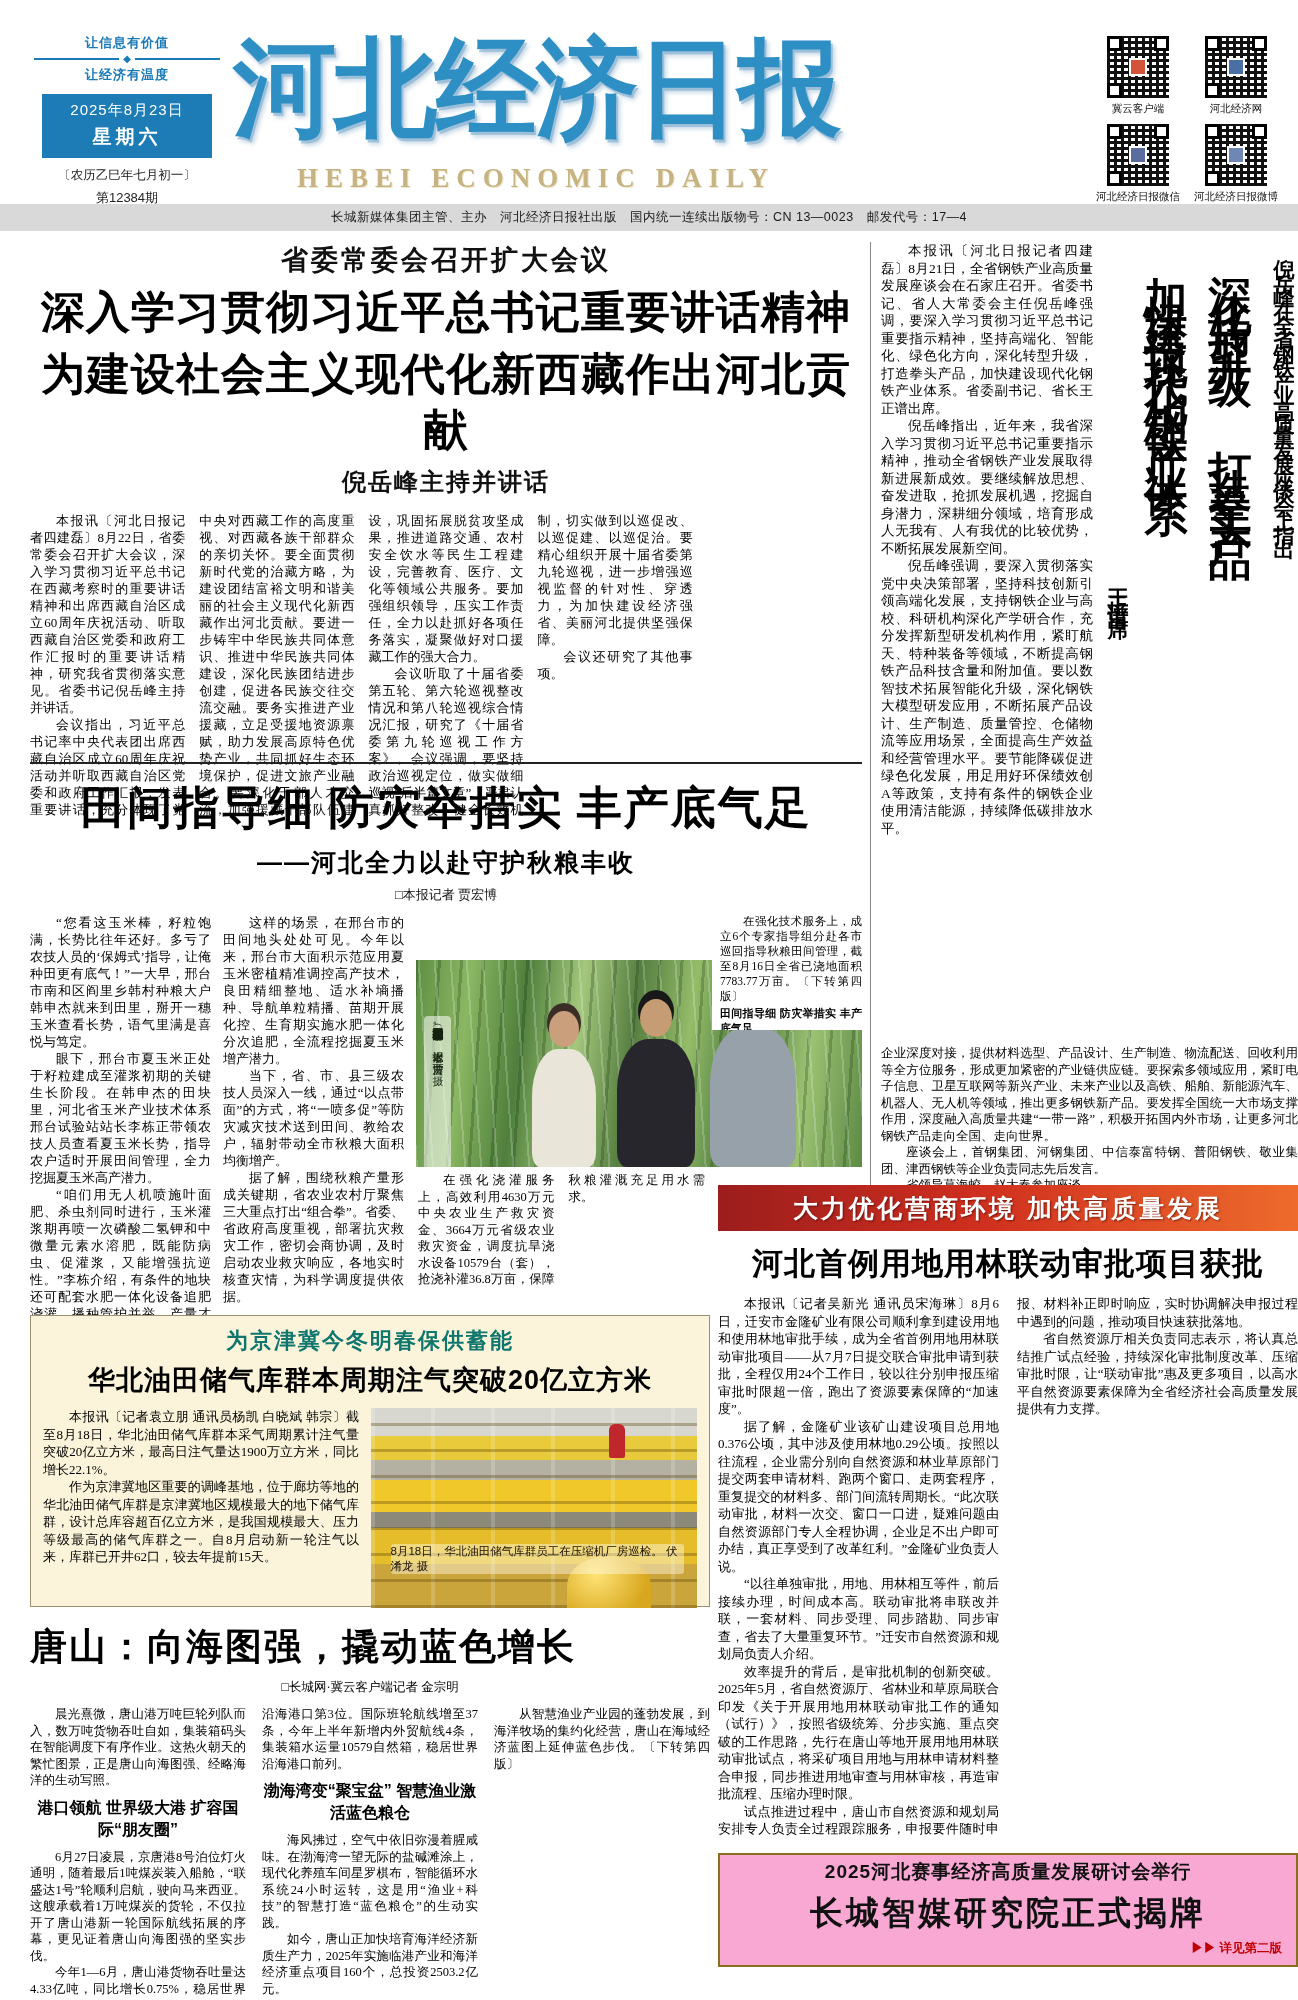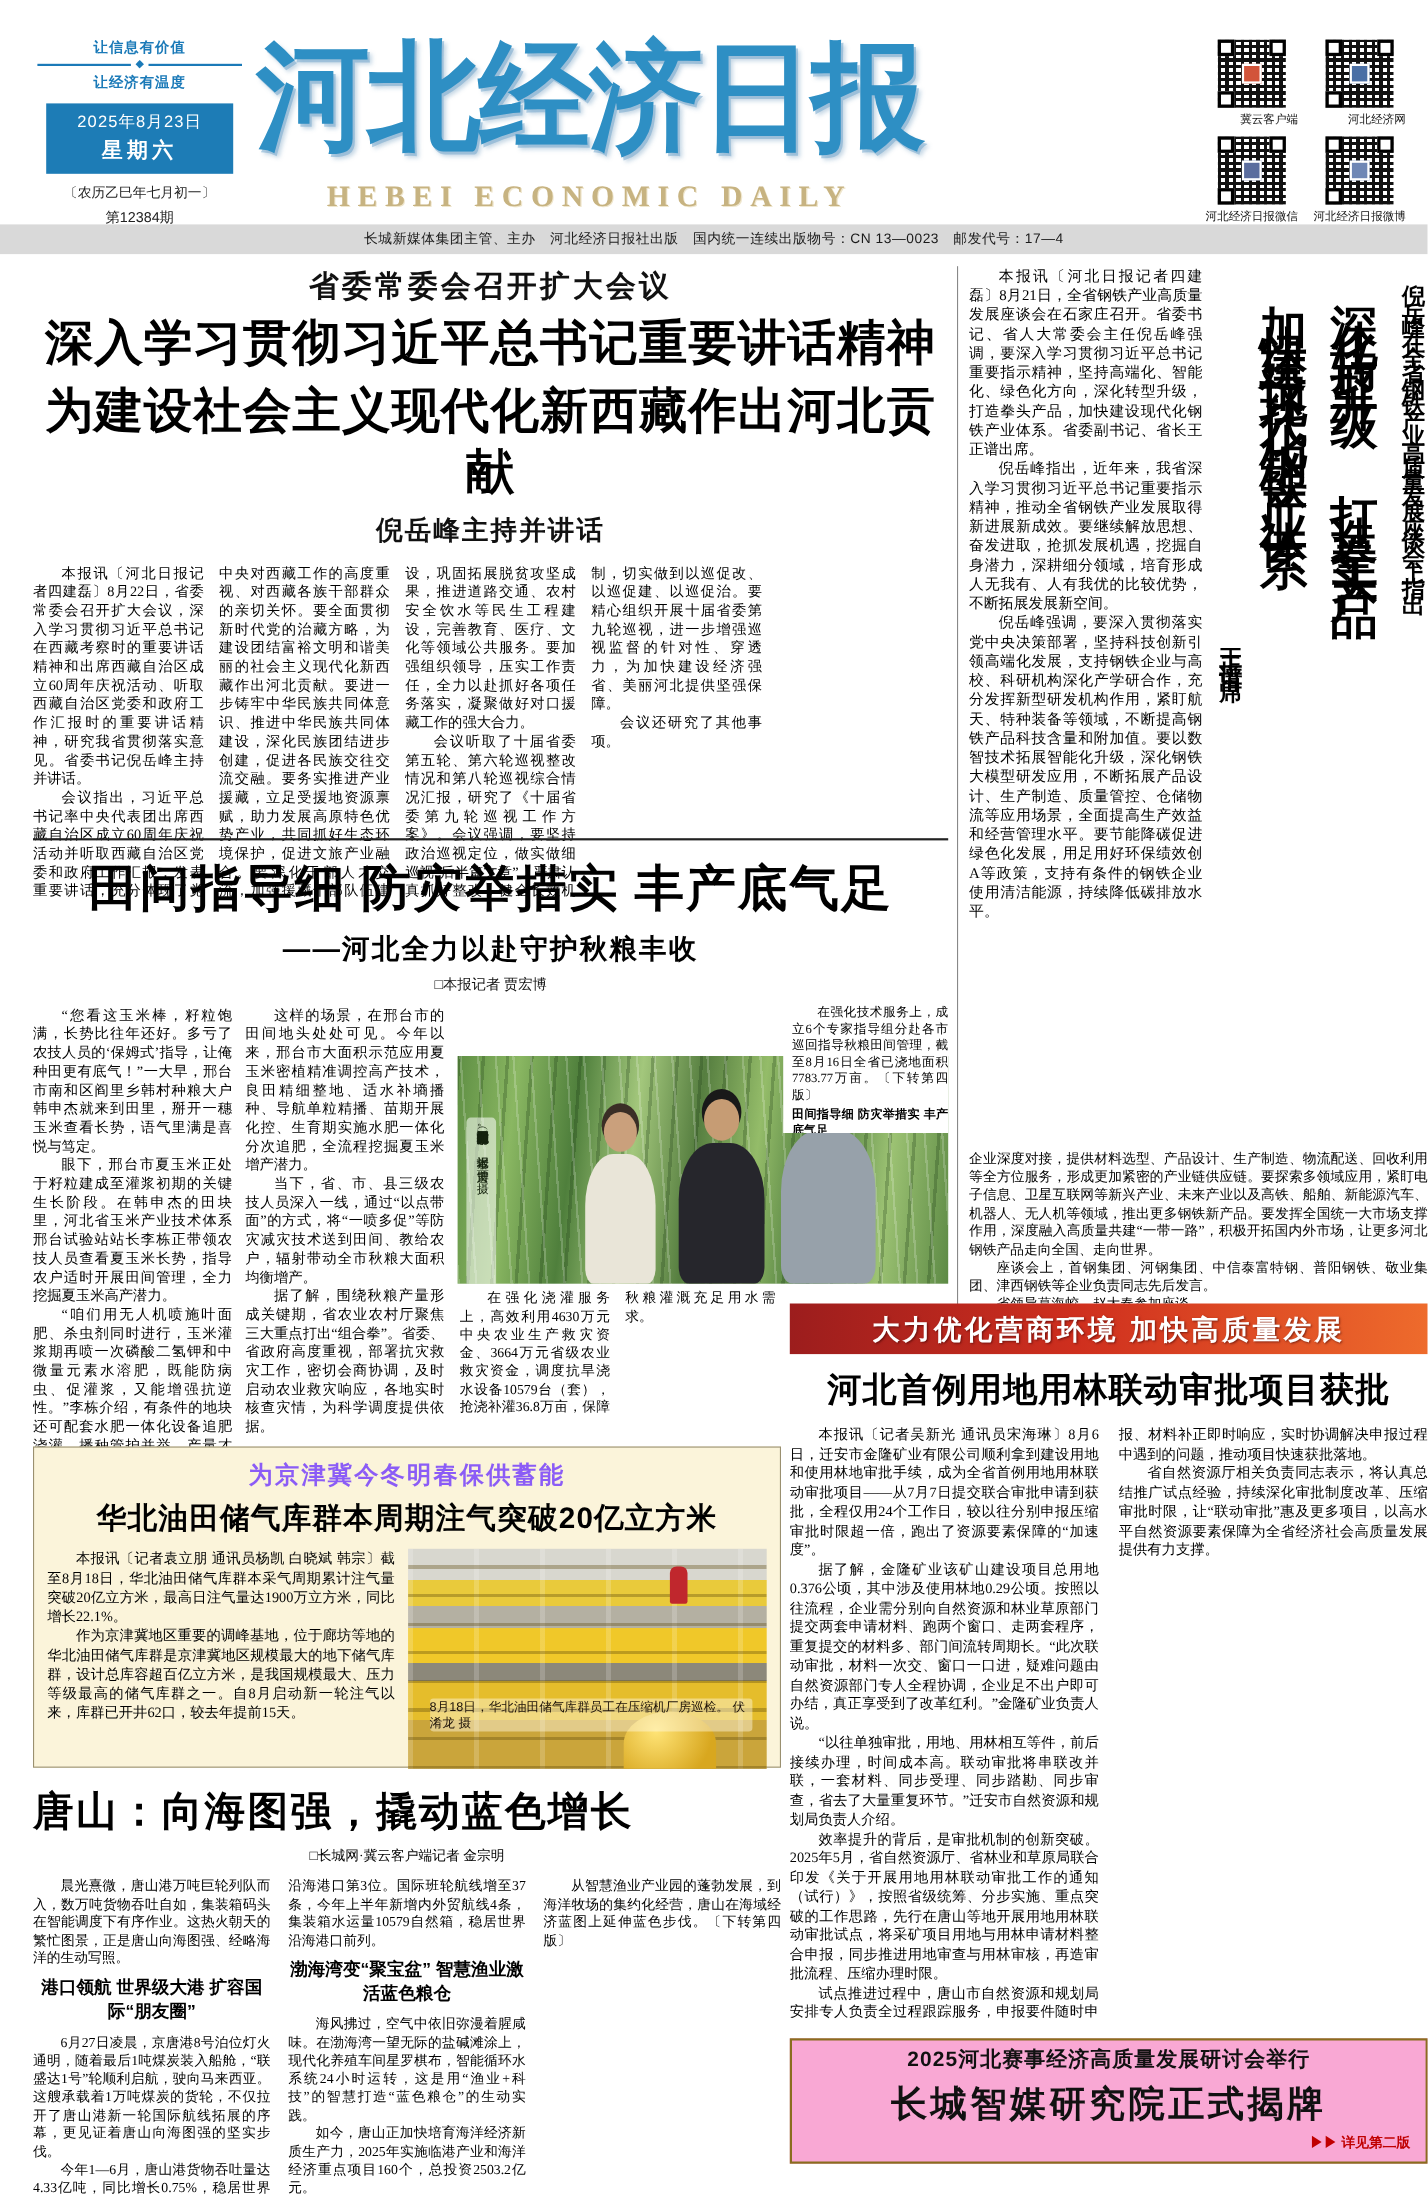--- a/index.html
+++ b/index.html
@@ -32,21 +32,21 @@
     grid-template-columns:1fr 1fr; gap:8px 14px; }
   .qr-cell { text-align:center; }
   .qr { position:relative; width:62px; height:62px; margin:0 auto; background:
       repeating-linear-gradient(0deg,#111 0 3px,transparent 3px 6px),
       repeating-linear-gradient(90deg,#111 0 3px,#fff 3px 7px); outline:2px solid #fff; }
   .qr i { position:absolute; width:15px; height:15px; background:#fff; border:3px solid #000; }
   .qr i.tl{ top:0; left:0; } .qr i.tr{ top:0; right:0; } .qr i.bl{ bottom:0; left:0; }
   .qr .logo { position:absolute; top:22px; left:22px; width:18px; height:18px; border:2px solid #fff; }
   .qr-cell:nth-child(1) .logo{ background:#d2543a; } .qr-cell:nth-child(2) .logo{ background:#4a6fa5; }
   .qr-cell:nth-child(3) .logo{ background:#5b6d9e; } .qr-cell:nth-child(4) .logo{ background:#6f87b5; }
-  .qr-label { font-size:10.5px; color:#111; margin-top:4px; white-space:nowrap;text-align:right; }
+  .qr-label { font-size:10.5px; color:#111; margin-top:4px; white-space:nowrap; }
 
   .publisher-bar { position:absolute; left:0; top:204px; width:100%; height:27px; background:#d9d9d9;
     display:flex; align-items:center; justify-content:center; font-size:12.5px; color:#1a1a1a; letter-spacing:.5px; }
 
   
   .lead { position:absolute; left:30px; top:242px; width:832px; height:520px; }
   .lead-kicker { text-align:center; font-size:27px; font-weight:800; color:#111; letter-spacing:3px; }
   .lead-h { text-align:center; font-size:44px; font-weight:900; color:#000; letter-spacing:1px; line-height:56px; margin-top:6px; }
   .lead-sub { text-align:center; font-size:24px; font-weight:800; color:#111; margin-top:8px; letter-spacing:2px; }
   .lead-body { margin-top:14px; height:316px; column-count:5; column-gap:14px; column-fill:auto;
@@ -91,21 +91,21 @@
     font-size:11px; line-height:21px; color:#16240f; background:rgba(255,255,255,.55); padding:4px 3px; border-radius:4px; }
   .photo-inset { position:absolute; right:0; top:0; width:150px; height:116px; background:#fff; padding:0 0 4px 8px;
     font-family:"Liberation Serif", serif; font-size:11.5px; line-height:15px; text-align:justify; overflow:hidden; }
   .photo-inset .slug { font-weight:700; font-family:"Liberation Sans", sans-serif; font-size:11px; margin-top:2px; text-indent:0; }
   .under-photo { position:absolute; left:2px; right:157px; top:258px; height:148px; column-count:2; column-gap:14px; column-fill:auto;
     font-family:"Liberation Serif", serif; font-size:12.5px; line-height:16.5px; text-align:justify; overflow:hidden; }
 
   
   .gasbox { position:absolute; left:30px; top:1315px; width:680px; height:292px; background:#fbf4da;
     border:1px solid #9a9070; padding:10px 12px; }
-  .gas-kicker { text-align:center; font-size:22px; font-weight:900; color:#8b5cf6; letter-spacing:2px; }
+  .gas-kicker { text-align:center; font-size:22px; font-weight:900; color:#0f766e; letter-spacing:2px; }
   .gas-h { text-align:center; font-size:27px; font-weight:700; color:#000; margin-top:6px; letter-spacing:1px; }
   .gas-content { display:flex; gap:12px; margin-top:10px; height:200px; }
   .gas-text { width:316px; font-family:"Liberation Serif", serif; font-size:13px; line-height:17.5px; text-align:justify; overflow:hidden; }
   .gas-photo { flex:1; position:relative; overflow:hidden; background:
       linear-gradient(180deg,#d8d7cf 0 14%, #e9ca3b 14% 26%, #b4b0a2 26% 36%, #f0c829 36% 52%, #8c887a 52% 60%, #e5bd2b 60% 78%, #caa53b 78% 100%); }
   .gas-pipes { position:absolute; inset:0; background:
       repeating-linear-gradient(0deg, rgba(90,70,10,.35) 0 3px, transparent 3px 26px),
       repeating-linear-gradient(90deg, rgba(255,255,255,.18) 0 4px, transparent 4px 60px); }
   .gas-dome { position:absolute; right:14%; bottom:-6px; width:84px; height:58px; border-radius:50% 50% 0 0;
     background:radial-gradient(circle at 35% 30%, #ffe477, #d8a71f 75%); }

